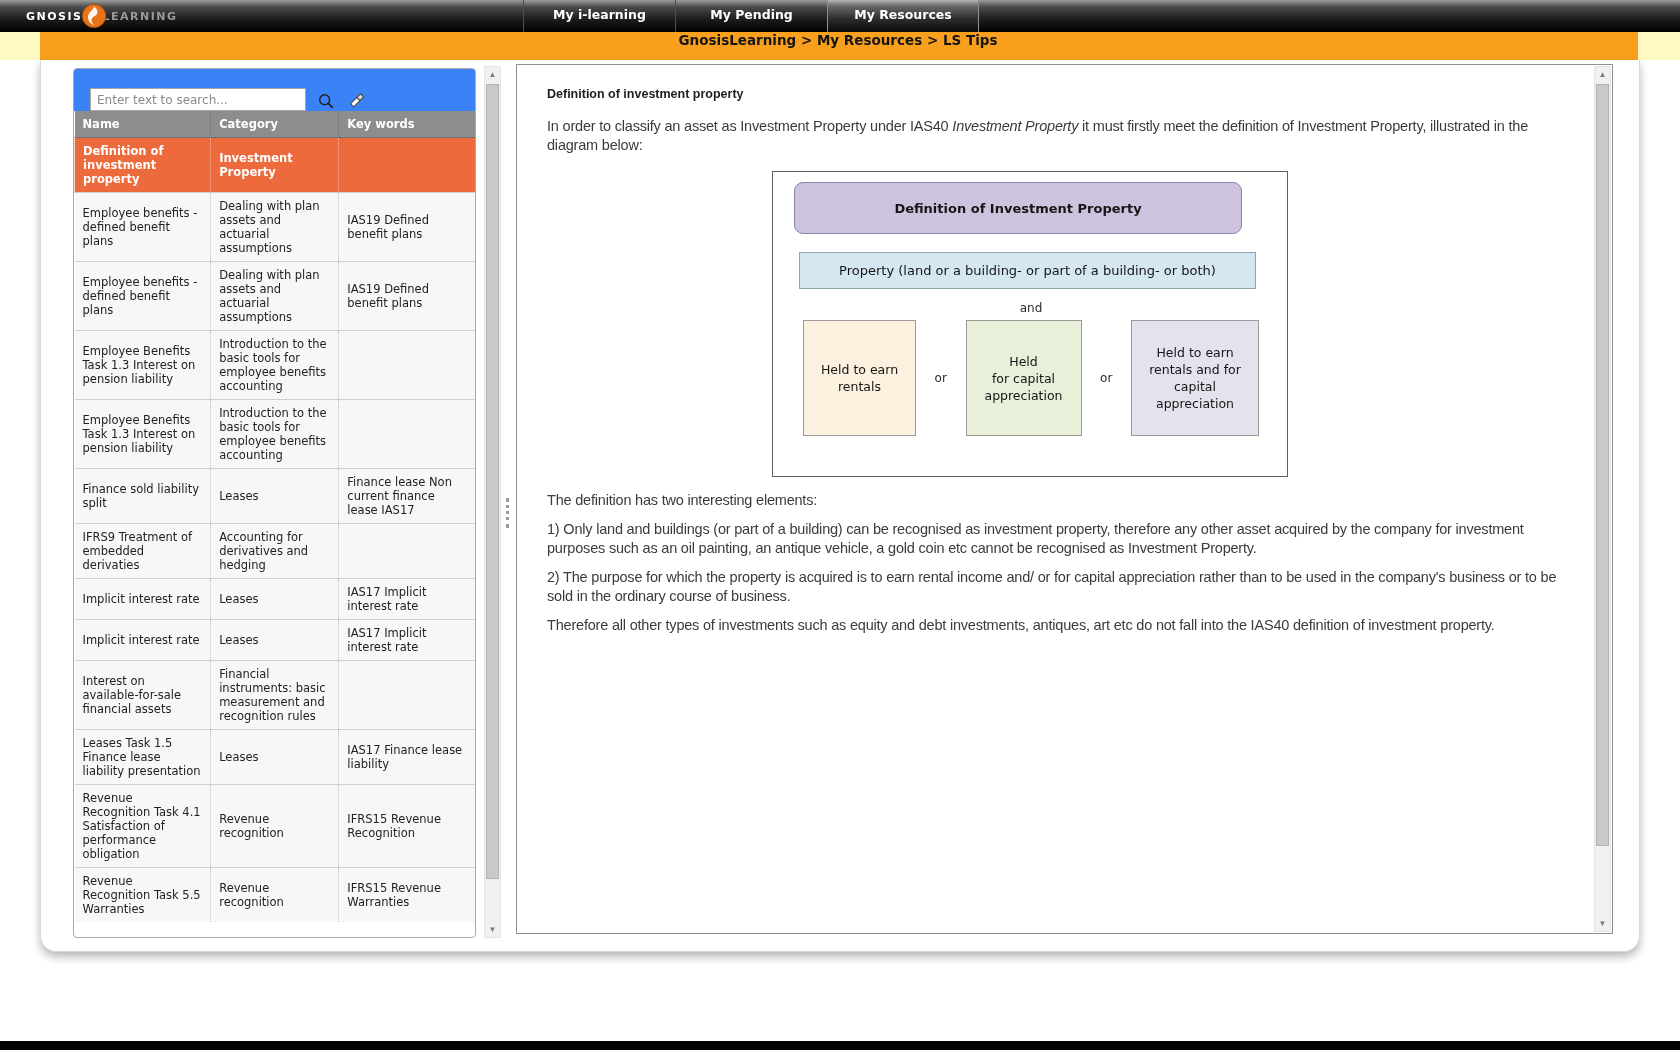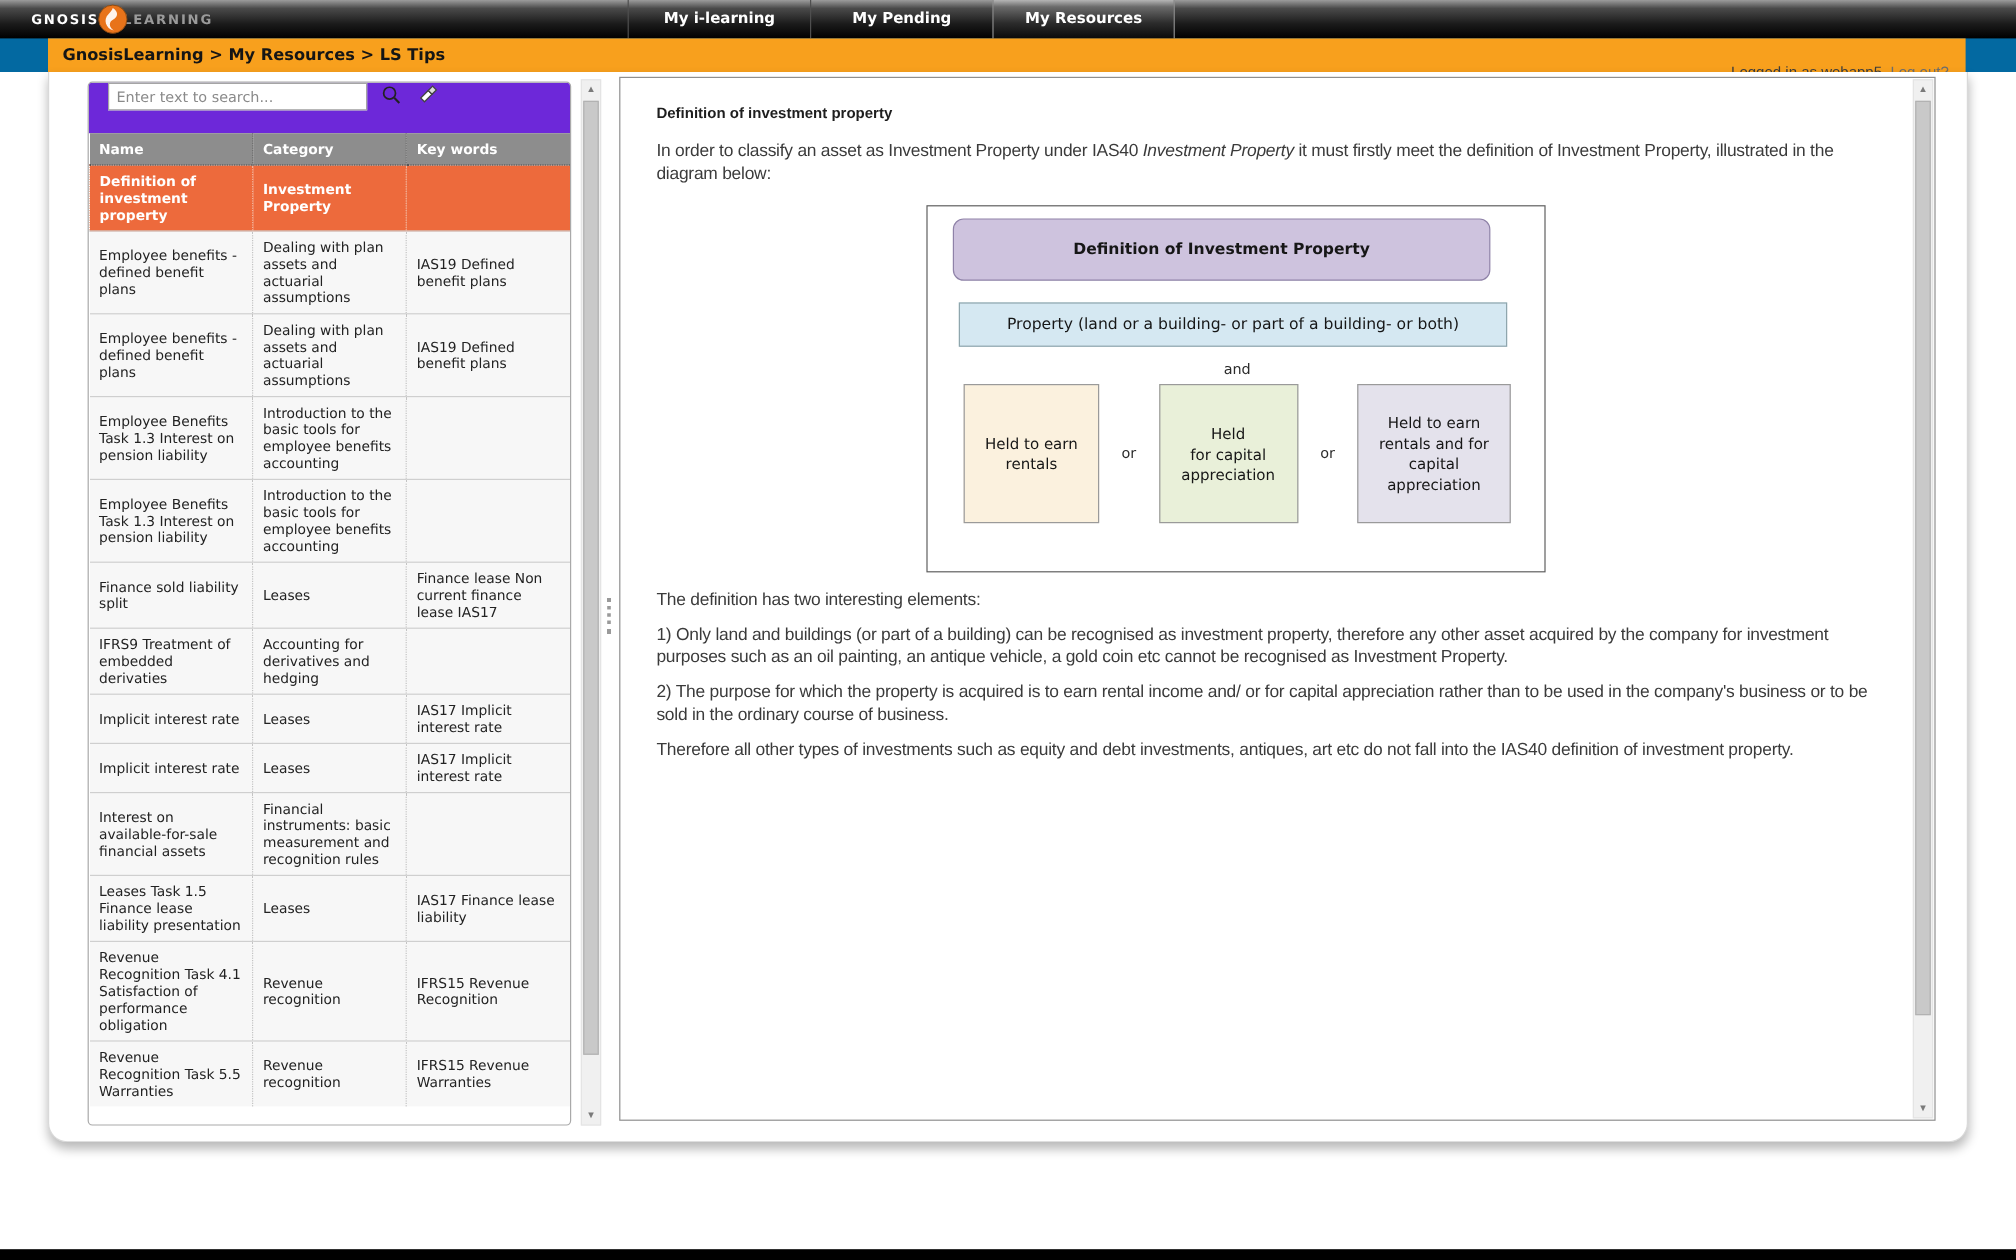--- a/index.html
+++ b/index.html
@@ -1,50 +1,50 @@
 <!DOCTYPE html>
 <html style="--accent: #F8A01D; --row-selected: #ED6A3C; --table-header-bg: #8D8D8D; --diagram-header-bg: #CEC3DE; --diagram-property-bg: #D5E8F2; --box-rentals-bg: #FBF1DE; --box-capital-bg: #E9F0D9; --box-both-bg: #E4E2EC;"><head>
 <meta charset="utf-8">
 <style>
   * { margin:0; padding:0; box-sizing:border-box; }
   html,body { width:1680px; height:1050px; background:#fff; overflow:hidden;
               font-family:"Liberation Sans", sans-serif; }
 
   
-  .chrome { position:absolute; left:0; top:0; width:1680px; height:60px; background:#0369a1; }
+  .chrome { position:absolute; left:0; top:0; width:1680px; height:60px; background:#fef9c3; }
   .navbar { position:absolute; left:0; top:0; width:100%; height:32px;
             background:linear-gradient(180deg,#9c9c9c 0%,#4a4a4a 22%,#1b1b1b 62%,#000 100%); }
   .logo { position:absolute; left:26px; top:4px; height:24px; display:flex; align-items:center;
           font-family:"DejaVu Sans", sans-serif; font-weight:bold; font-size:11px; letter-spacing:1.5px; }
   .logo .g1 { color:#fff; }
   .logo .flame { width:26px; height:26px; margin:0 -4px 0 -2px; position:relative; z-index:2; }
   .logo .g2 { color:#9a9a9a; }
   .tabs { position:absolute; left:523px; top:0; height:42px; display:flex; }
   .tab { width:152px; height:32px; line-height:30px; text-align:center; color:#fff;
          font-family:"DejaVu Sans", sans-serif; font-size:12.5px; font-weight:bold;
          border-left:1px solid #4f4f4f; cursor:pointer; }
   .tab:last-child { border-right:1px solid #4f4f4f; }
   .tab.selected { background:linear-gradient(180deg,#b5b5b5 0%,#6a6a6a 18%,#2c2c2c 60%,#0a0a0a 100%);
                   border-left:1px solid #8f8f8f; border-right:1px solid #8f8f8f; }
   .crumbbar { position:absolute; left:40px; right:42px; top:32px; height:28px;
               background:var(--accent,#F8A01D); display:flex; align-items:center; justify-content:space-between;
-              padding:0 14px 0 12px; }
+              padding:0 14px 0 12px;flex-direction:column; }
   .crumb { font-family:"DejaVu Sans", sans-serif; font-weight:bold; font-size:13.5px; color:#151515; }
   .loginbox { font-size:12.5px; color:#3d3d3d;margin-top:28px; }
   .logout { color:#6e6e6e; cursor:pointer; }
 
   
   .main { position:absolute; left:40px; top:60px; width:1600px; height:892px; background:#fff;
           border-radius:0 0 16px 16px; border:1px solid #d9d9d9; border-top:none;
           box-shadow:0 5px 9px rgba(0,0,0,0.28); }
 
   
   .leftbox { position:absolute; left:32px; top:8px; width:403px; height:870px;
              border:1px solid #a9a9a9; border-radius:4px; background:#fff; overflow:hidden; }
-  .searchstrip { height:42px; background:#6d28d9; display:flex; align-items:flex-start; padding-left:16px; }
+  .searchstrip { height:42px; background:#3b82f6; display:flex; align-items:flex-end; padding-left:16px; }
   .searchinput { width:216px; height:23px; border:1px solid #a5a5a5; background:#fff;
                  font-size:12px; color:#444; padding:0 6px; font-family:"DejaVu Sans", sans-serif; }
   .searchinput::placeholder { color:#8a8a8a; }
   .iconbtn { margin-left:10px; width:20px; height:20px; cursor:pointer; display:flex; align-items:center; justify-content:center; }
 
   table.grid { width:100%; border-collapse:collapse; table-layout:fixed;
                font-family:"DejaVu Sans", sans-serif; font-size:11.5px; line-height:14px; color:#222; }
   table.grid col.c1 { width:34%; } table.grid col.c2 { width:32%; } table.grid col.c3 { width:34%; }
   table.grid th { background:var(--table-header-bg,#8D8D8D); color:#fff; text-align:left; font-weight:bold;
                   padding:6px 8px; border-left:1px dotted #6f6f6f; }

